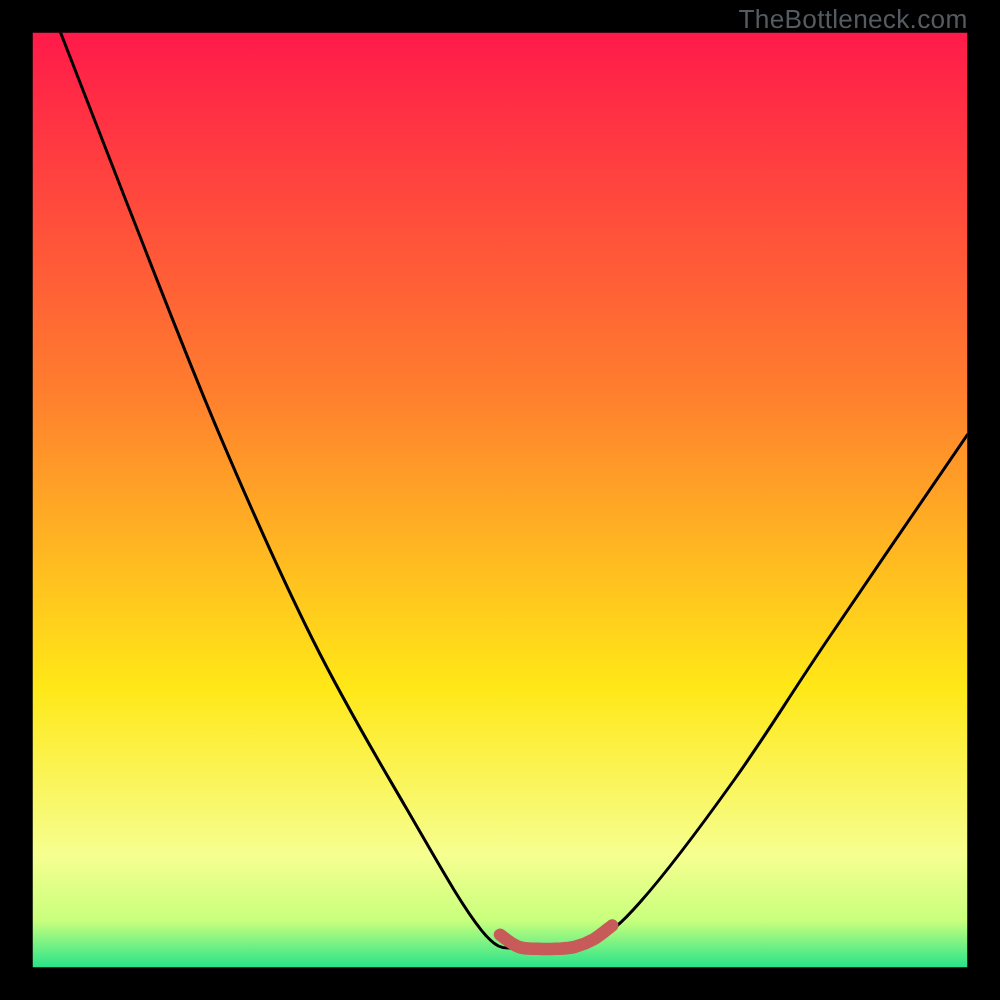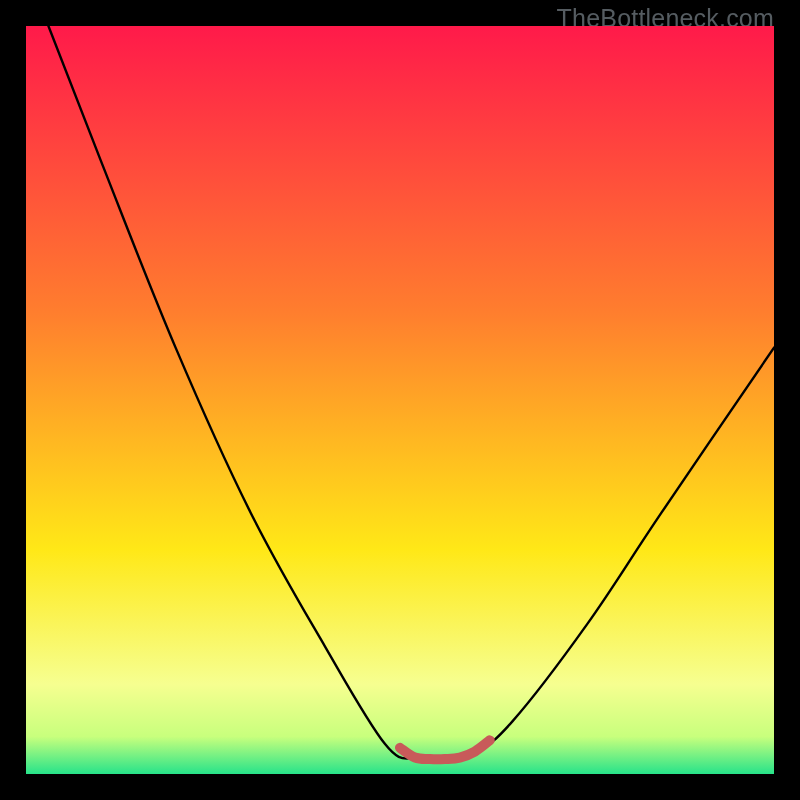--- a/index.html
+++ b/index.html
@@ -36,21 +36,21 @@
     left: 0;
     top: 0;
     width: 100%;
     height: 100%;
   }
   .watermark {
     position: absolute;
     top: 4px;
     right: 26px;
     color: #555c61;
-    font-size: 25px;
+    font-size: 21px;
     font-weight: 500;
     letter-spacing: 0.2px;
   }
 </style>
 </head>
 <body>
 
 <div class="frame">
 
   <div class="watermark">TheBottleneck.com</div>

